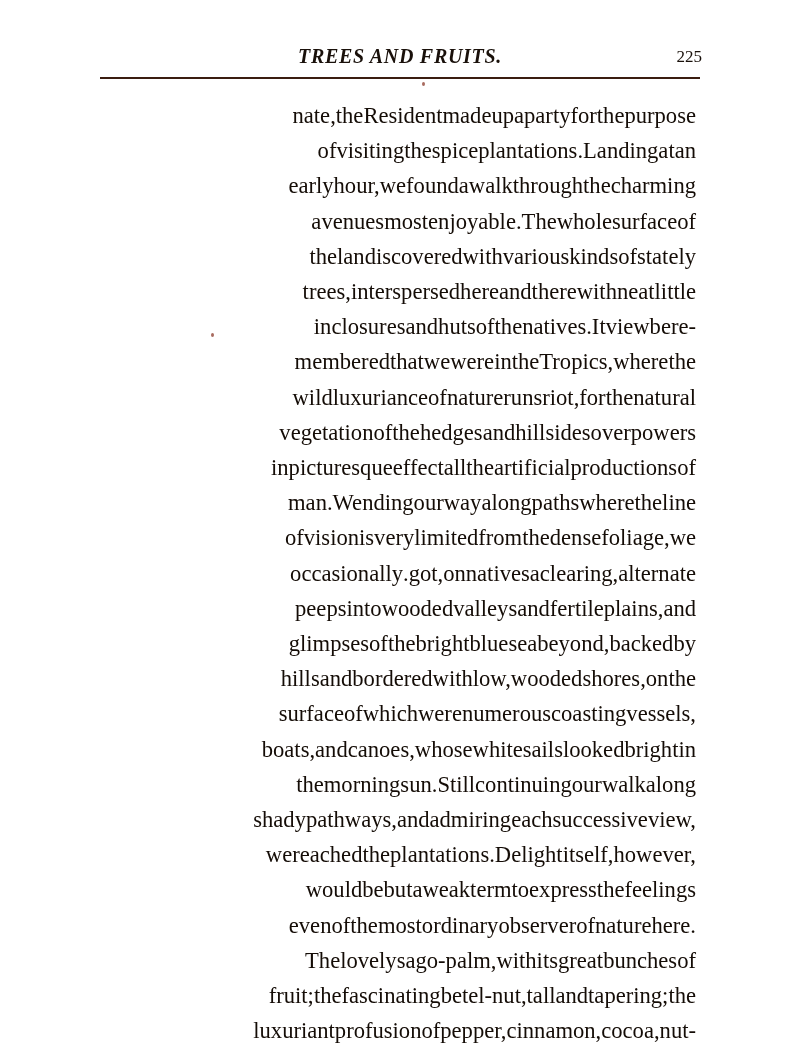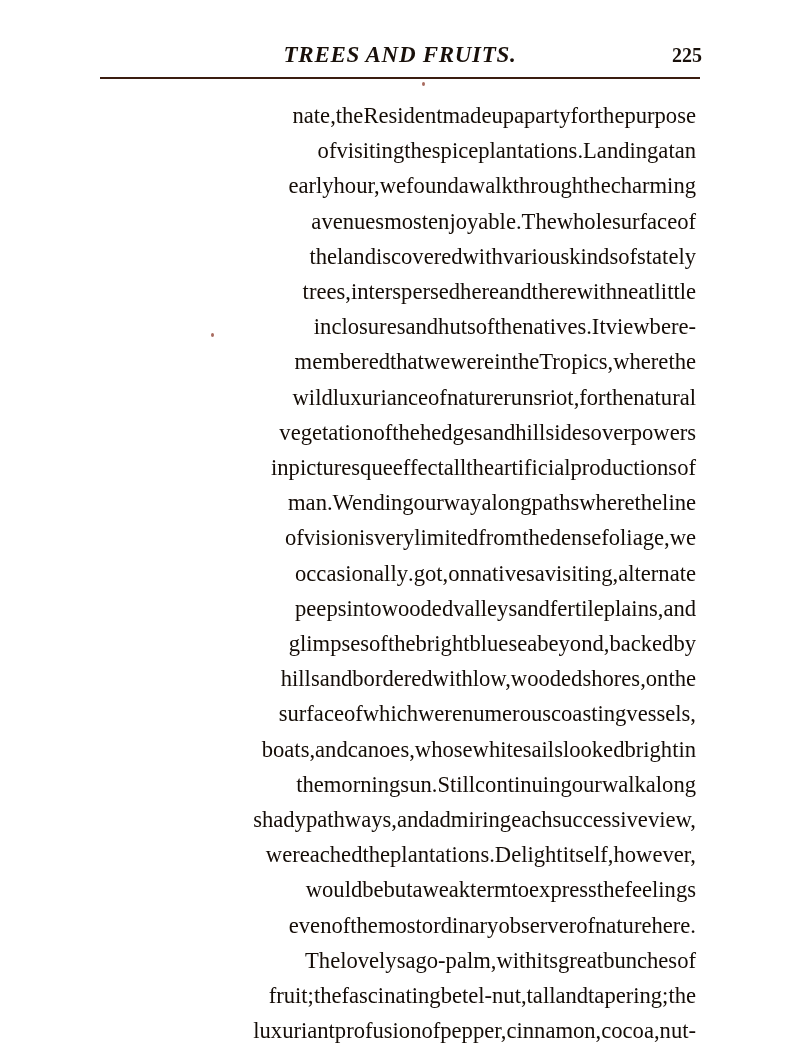--- a/index.html
+++ b/index.html
@@ -25,31 +25,31 @@
     position: relative;
     height: 46px;
     margin: 22px 100px 0 100px;
     display: flex;
     align-items: flex-end;
     justify-content: center;
   }
   .running-head {
     font-style: italic;
     font-weight: bold;
-    font-size: 23px;
+    font-size: 20px;
     letter-spacing: 0.7px;
     color: #19100a;
     white-space: nowrap;
   }
   .page-number {
     position: absolute;
     right: -2px;
     bottom: 1px;
-    font-weight: bold;
-    font-size: 20px;
+    font-weight: normal;
+    font-size: 17px;
     color: #19100a;
   }
   .rule {
     margin: 9px 100px 0 100px;
     height: 2px;
     background: #3a1d10;
   }
   .speck {
     position: absolute;
     width: 3px;
@@ -229,21 +229,21 @@
         <span>dense</span>
         <span>foliage,</span>
         <span>we</span>
       </div>
       <div class="line justify">
         <span>occasionally</span>
         <span>.got,</span>
         <span>on</span>
         <span>natives</span>
         <span>a</span>
-        <span>visiting,</span>
+        <span>clearing,</span>
         <span>alternate</span>
       </div>
       <div class="line justify">
         <span>peeps</span>
         <span>into</span>
         <span>wooded</span>
         <span>valleys</span>
         <span>and</span>
         <span>fertile</span>
         <span>plains,</span>

